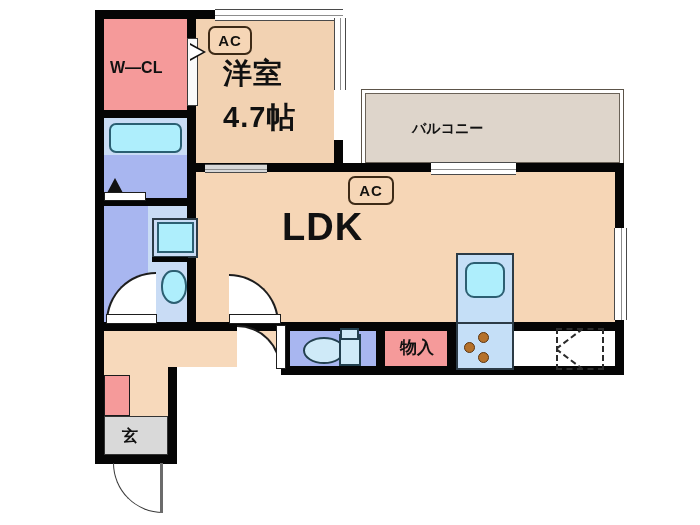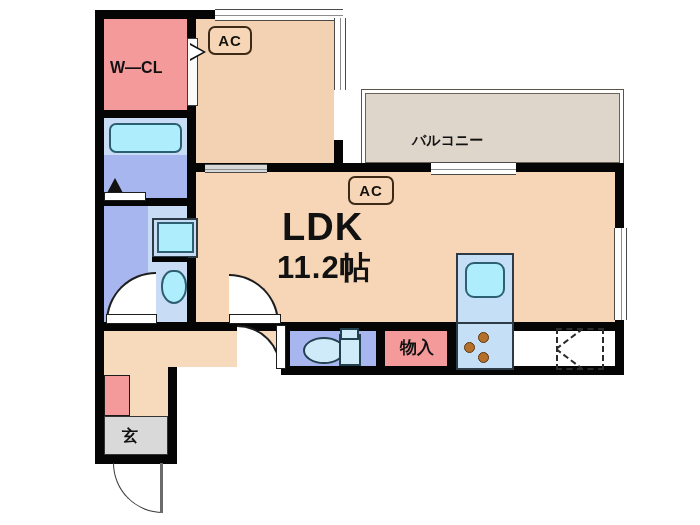--- a/index.html
+++ b/index.html
@@ -76,21 +76,21 @@
         border-bottom:7px solid transparent;border-left:13px solid #ffffff;}
   .step{position:absolute;background:#ffffff;border:1px solid #1d1d1d;}
 </style>
 </head>
 <body>
 
 <div id="plan">
 
   <div class="abs balcony" style="left:365px;top:93px;width:255px;height:70px;"></div>
   <div class="abs" style="left:361px;top:89px;width:263px;height:78px;border:1px solid #5c5449;background:transparent;"></div>
-  <div class="lab lab-sm" style="left:412px;top:121px;font-size:14px;margin-top:12px;">バルコニー</div>
+  <div class="lab lab-sm" style="left:412px;top:121px;font-size:14px;">バルコニー</div>
 
   <div class="abs wall" style="left:95px;top:10px;width:248px;height:9px;"></div>
 
   <div class="abs wall" style="left:95px;top:10px;width:9px;height:320px;"></div>
 
   <div class="abs wall" style="left:95px;top:322px;width:9px;height:140px;"></div>
 
   <div class="abs wall" style="left:334px;top:10px;width:9px;height:80px;"></div>
   <div class="abs wall" style="left:334px;top:140px;width:9px;height:32px;"></div>
 
@@ -145,35 +145,36 @@
   <div class="vanity-frame" style="left:152px;top:218px;width:42px;height:36px;"></div>
   <div class="vanity-mirror" style="left:157px;top:222px;width:33px;height:27px;"></div>
   <div class="abs wall" style="left:152px;top:257px;width:36px;height:5px;"></div>
   <div class="wash-basin" style="left:161px;top:270px;width:22px;height:30px;"></div>
 
   <div class="swing tl" style="left:106px;top:272px;width:48px;height:48px;"></div>
   <div class="leaf" style="left:106px;top:314px;width:49px;height:8px;"></div>
 
   <div class="acbox" style="left:208px;top:26px;width:40px;height:25px;">AC</div>
   <div class="whitebox" style="left:220px;top:52px;width:112px;height:88px;"></div>
+  <div class="lab lab-big" style="left:223px;top:59px;">洋室</div>
+  <div class="lab lab-big" style="left:223px;top:103px;">4.7帖</div>
 
   <div class="win-h" style="left:215px;top:9px;width:128px;height:10px;"></div>
 
   <div class="win-v" style="left:334px;top:18px;width:10px;height:72px;"></div>
 
   <div class="slider" style="left:187px;top:38px;width:9px;height:66px;"></div>
   <div class="arrow-r" style="left:190px;top:43px;"></div>
   <div class="arrow-r-in" style="left:190px;top:45px;"></div>
 
   <div class="win-h" style="left:205px;top:164px;width:62px;height:7px;background:#d8d8d8;"></div>
 
   <div class="acbox" style="left:348px;top:176px;width:42px;height:25px;">AC</div>
   <div class="whitebox" style="left:272px;top:200px;width:126px;height:88px;"></div>
   <div class="lab lab-big" style="left:282px;top:208px;font-size:38px;">LDK</div>
-  <div class="lab lab-big" style="left:277px;top:252px;font-size:31px;">11.2帖</div>
 
   <div class="win-h" style="left:431px;top:162px;width:85px;height:11px;"></div>
 
   <div class="win-v" style="left:614px;top:228px;width:11px;height:92px;"></div>
 
   <div class="swing tr" style="left:229px;top:274px;width:48px;height:48px;"></div>
   <div class="leaf" style="left:229px;top:314px;width:50px;height:8px;"></div>
 
   <div class="sink-unit" style="left:456px;top:253px;width:54px;height:69px;"></div>
   <div class="sink-basin" style="left:465px;top:262px;width:36px;height:32px;"></div>

